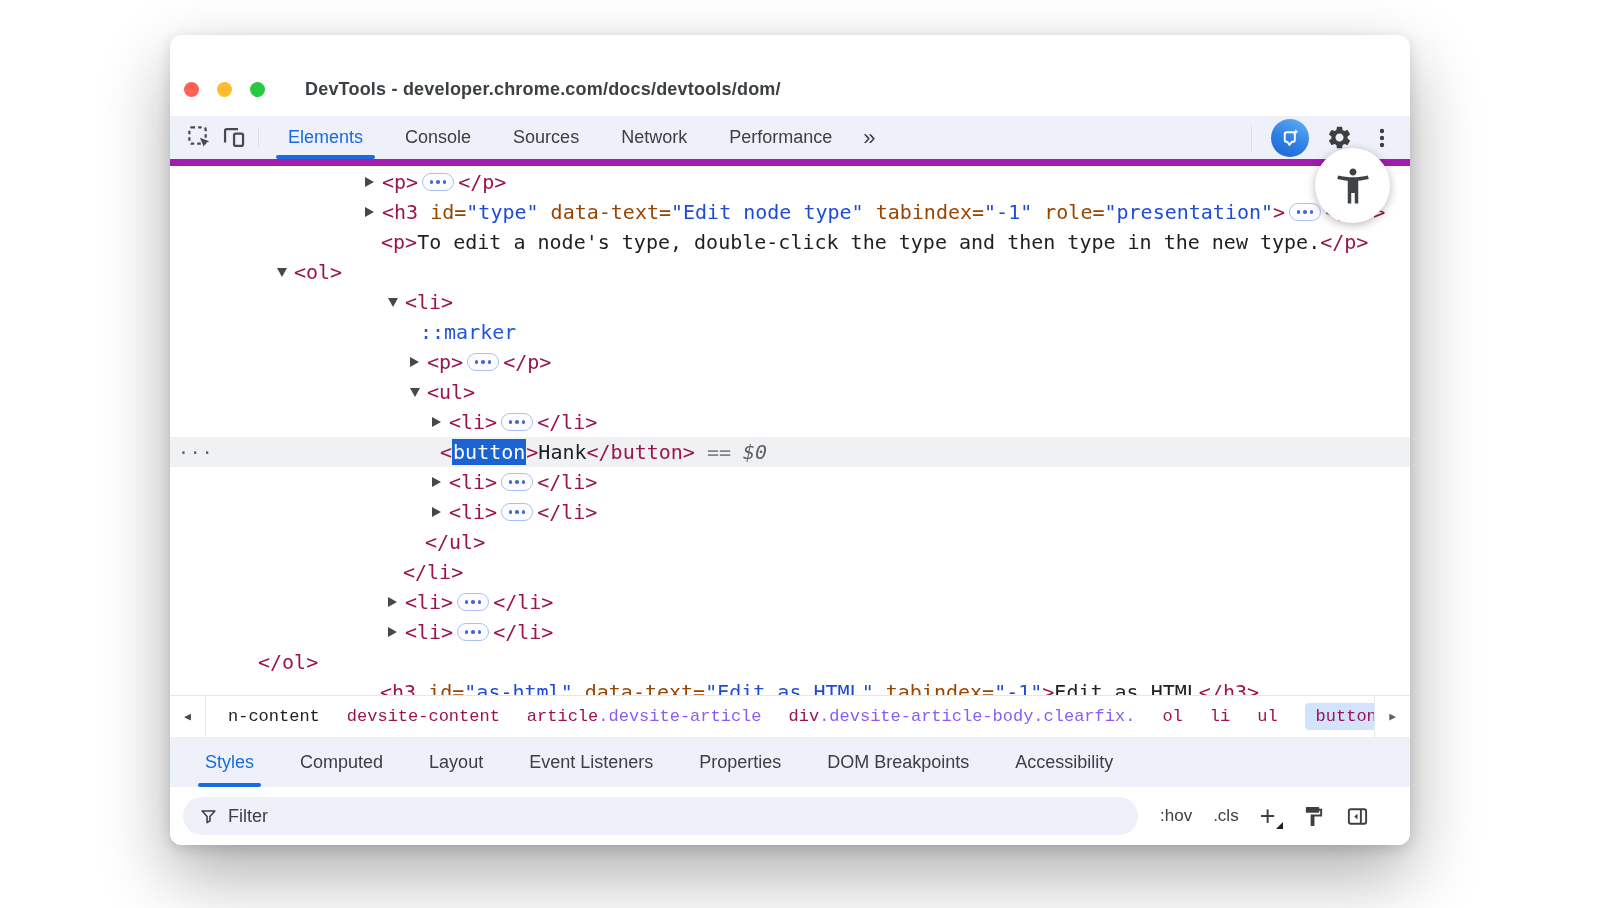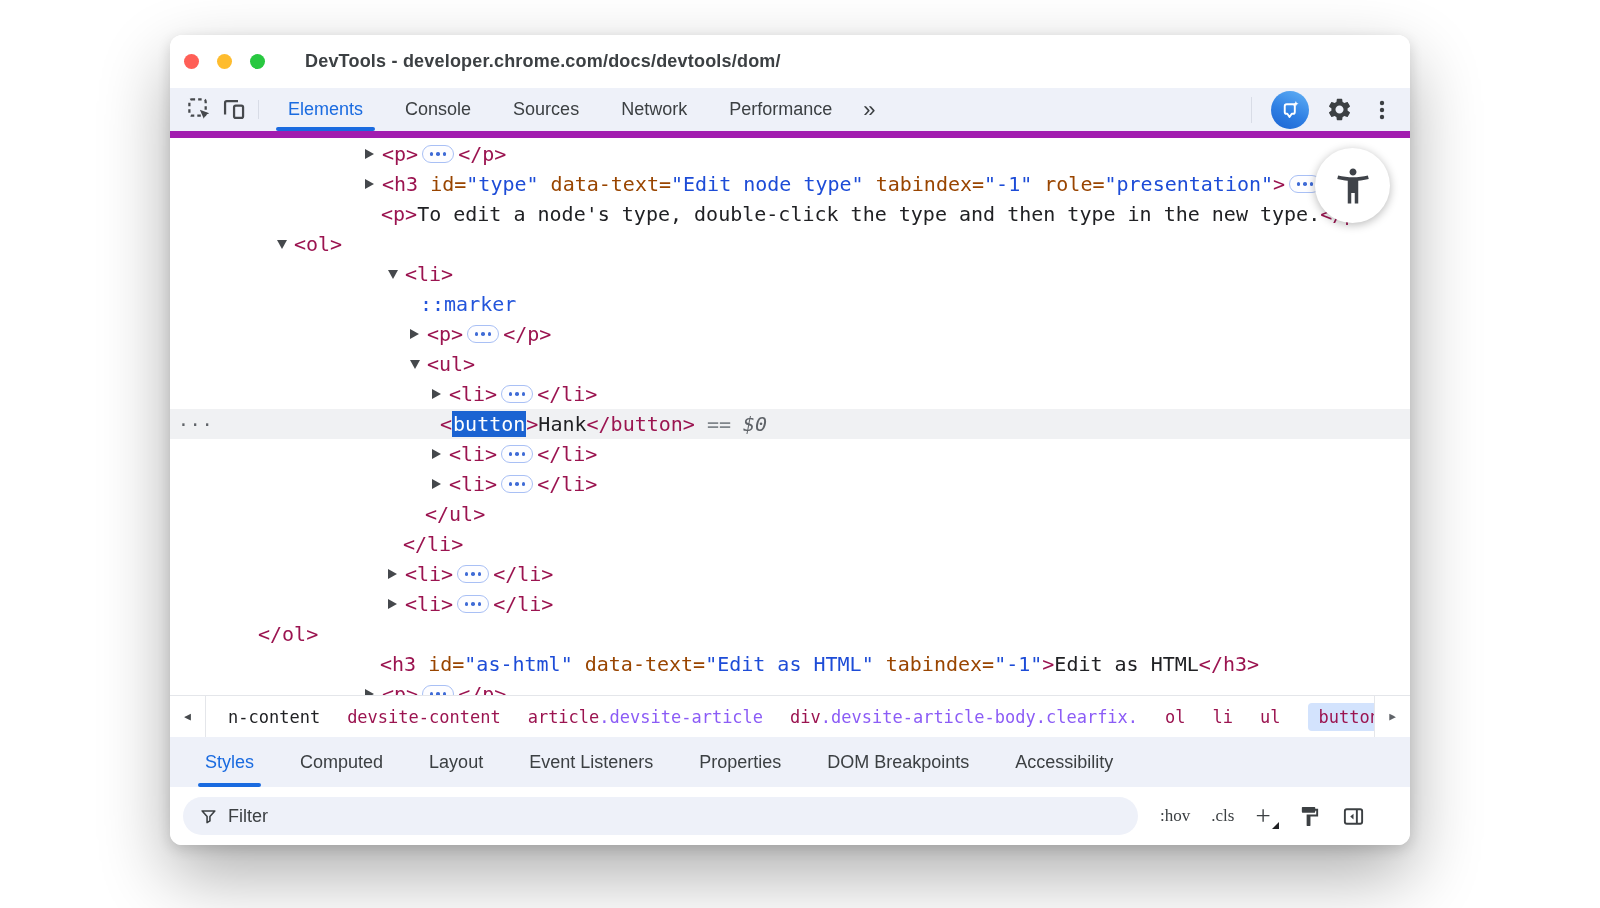--- a/index.html
+++ b/index.html
@@ -3,21 +3,21 @@
 <meta charset="utf-8">
 <style>
   * { margin:0; padding:0; box-sizing:border-box; }
   html,body { width:1600px; height:908px; background:#fff; font-family:"Liberation Sans",sans-serif; overflow:hidden; }
 
   .window { position:absolute; left:170px; top:35px; width:1240px; height:810px;
     background:#fff; border-radius:12px; overflow:hidden; display:flex; flex-direction:column;
     box-shadow:0 30px 70px rgba(0,0,0,.32), 0 4px 14px rgba(0,0,0,.14); }
 
   
-  .titlebar { flex:0 0 53px; display:flex; align-items:center; padding-left:14px; background:#fff; }
+  .titlebar { flex:0 0 53px; display:flex; align-items:center; padding-left:14px; background:#fff;margin-top:28px; }
   .lights { display:flex; gap:18px; }
   .light { width:15px; height:15px; border-radius:50%; }
   .light.red{ background:#ff5f57; } .light.yellow{ background:#febc2e; } .light.green{ background:#28c840; }
   .wtitle { margin-left:40px; font-size:18px; font-weight:bold; color:#3c4043; letter-spacing:.2px; }
 
   
   .toolbar { flex:0 0 50px; background:#eef1f9; border-bottom:7px solid #a21caf;
     display:flex; align-items:stretch; padding:0 12px; }
   .tb-icon { width:34px; display:flex; align-items:center; justify-content:center; }
   .vdivider { width:1px; background:#d8dce6; margin:12px 8px; }
@@ -52,41 +52,41 @@
   .a11y-cursor { position:absolute; left:1145px; top:113px; width:75px; height:75px; border-radius:50%;
     background:#fff; box-shadow:0 2px 10px rgba(0,0,0,.28); display:flex; align-items:center; justify-content:center; z-index:6; }
 
   
   .bcbar { flex:0 0 42px; border-top:1px solid #e4e6ea; background:#fff; display:flex; align-items:stretch;
     font-family:"DejaVu Sans Mono",monospace; font-size:17px; }
   .bc-scroll { flex:0 0 36px; display:flex; align-items:center; justify-content:center; color:#46494d; font-size:11px; }
   .bc-scroll.left { border-right:1px solid #e4e6ea; }
   .bc-scroll.right { border-left:1px solid #e4e6ea; margin-left:auto; color:#5f6368; }
   .bc-items { display:flex; align-items:center; gap:27px; padding:0 22px; overflow:hidden; white-space:nowrap; }
-  .bc-item { display:flex; align-items:flex-start; }
+  .bc-item { display:flex; align-items:flex-start;font-family:Liberation Mono, monospace; }
   .bc-el { color:#9b1450; } .bc-cls { color:#8b5cf6; } .bc-dark { color:#202124; }
   .bc-item.sel { background:#d3e3fd; border-radius:4px; padding:4px 11px; }
 
   
   .stylesbar { flex:0 0 50px; background:#eef1f9; display:flex; align-items:stretch; padding-left:12px; }
   .stab { position:relative; display:flex; align-items:center; padding:0 23px; font-size:18px; color:#3c4043; }
   .stab.active { color:#1a6be0; }
   .stab.active::after { content:''; position:absolute; left:16px; right:16px; bottom:0; height:4px;
     border-radius:4px; background:#1a6be0; }
 
   
   .filterbar { flex:0 0 58px; background:#fff; display:flex; align-items:center; padding:0 13px; }
   .filter-pill { flex:1; height:38px; max-width:955px; background:#eef1f9; border-radius:19px;
     display:flex; align-items:center; padding:0 8px; }
   .filter-pill svg { margin:0 10px 0 8px; flex:0 0 auto; }
   .filter-pill input { flex:1; border:0; background:transparent; outline:none; font-size:18px; color:#202124;
     font-family:"Liberation Sans",sans-serif; }
   .filter-pill input::placeholder { color:#3c4043; opacity:1; }
   .filter-controls { display:flex; align-items:center; gap:21px; margin-left:22px; margin-right:4px;
-    font-size:17px; color:#3c4043;font-family:Liberation Serif, serif; }
+    font-size:17px; color:#3c4043; }
   .plus { position:relative; font-size:27px; line-height:20px; color:#3c4043; margin-right:6px; }
   .plus::after { content:''; position:absolute; right:-8px; bottom:-3px;
     border-left:7px solid transparent; border-bottom:7px solid #202124; }
 </style>
 </head>
 <body>
 
 <div class="window">
 
   <div class="titlebar">

